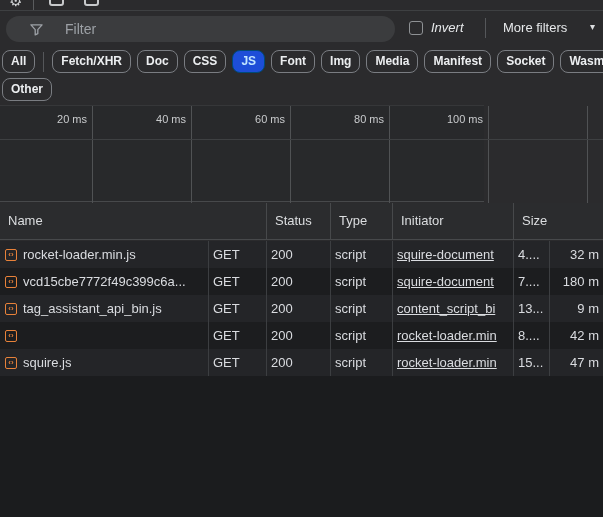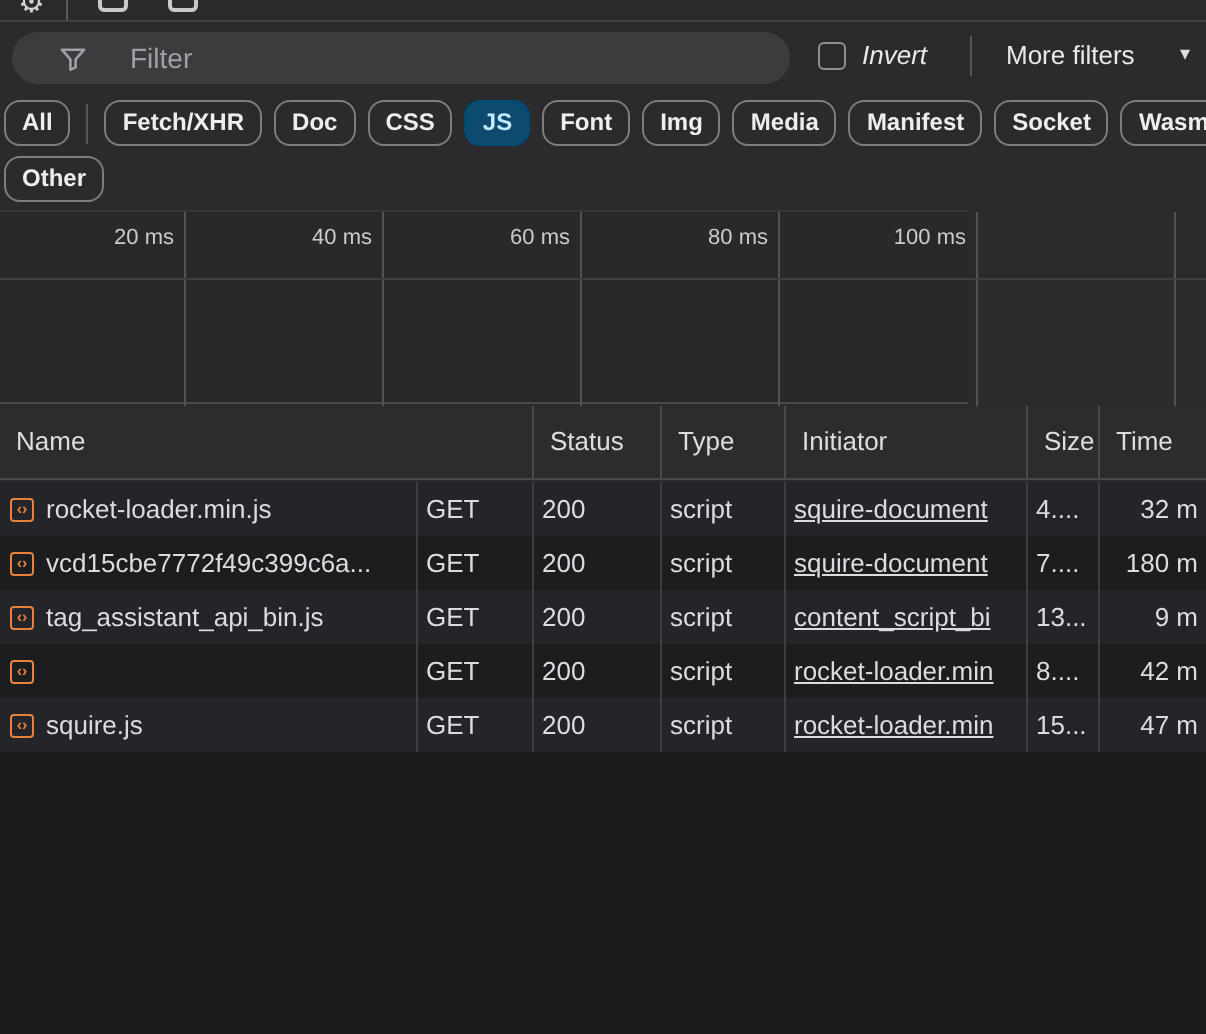--- a/index.html
+++ b/index.html
@@ -31,21 +31,21 @@
   .morefilters { position:absolute; left:503px; top:8px; font-size:13px; color:#e7e9eb; cursor:default; }
   .mf-arrow { position:absolute; right:8px; top:9px; font-size:10px; color:#dcdee0; }
 
   
   .chips { position:absolute; left:0; top:45px; width:603px; height:60px; background:#2b2b2d; }
   .chiprow { position:absolute; left:2px; display:flex; align-items:center; }
   .chiprow.r1 { top:5px; } .chiprow.r2 { top:33px; }
   .chip { height:23px; line-height:21px; padding:0 8px; margin-right:6px;
     border:1px solid #7a7d82; border-radius:8px; font-size:12px; font-weight:bold;
     color:#eceef0; background:transparent; white-space:nowrap; cursor:default; }
-  .chip.selected { background:#0c4a6e; border-color:#004a77; color:#c2e7ff; }
+  .chip.selected { background:#1d4ed8; border-color:#004a77; color:#c2e7ff; }
   .chip-div { width:1px; height:20px; background:#55575a; margin:0 8px 0 2px; }
 
   
   .overview { position:absolute; left:0; top:105px; width:484px; height:97px;
     background:#28292b; border-top:1px solid #363739; border-bottom:1px solid #47494b; }
   .gridline { position:absolute; top:0; width:1px; height:97px; background:#505254; }
   .ruler-hline { position:absolute; left:0; top:33px; width:603px; height:1px; background:#3e4042; }
   .tick { position:absolute; top:7px; width:70px; text-align:right;
     font-size:11px; color:#c9cbcd; }
 
@@ -136,21 +136,20 @@
   <div class="tick" style="left:314px">80 ms</div>
   <div class="tick" style="left:413px">100 ms</div>
 </div>
 
 <div class="thead">
   <div class="hcell c-name">Name</div>
   <div class="hcell c-stat">Status</div>
   <div class="hcell c-type">Type</div>
   <div class="hcell c-init">Initiator</div>
   <div class="hcell c-size">Size</div>
-  <div class="hcell c-time">Time</div>
 </div>
 
 <div class="tbody">
 
   <div class="trow light">
     <div class="cell c-name">
         <span class="script-ic">‹›</span>
         <span>rocket-loader.min.js</span>
       </div>
     <div class="cell c-meth">GET</div>

